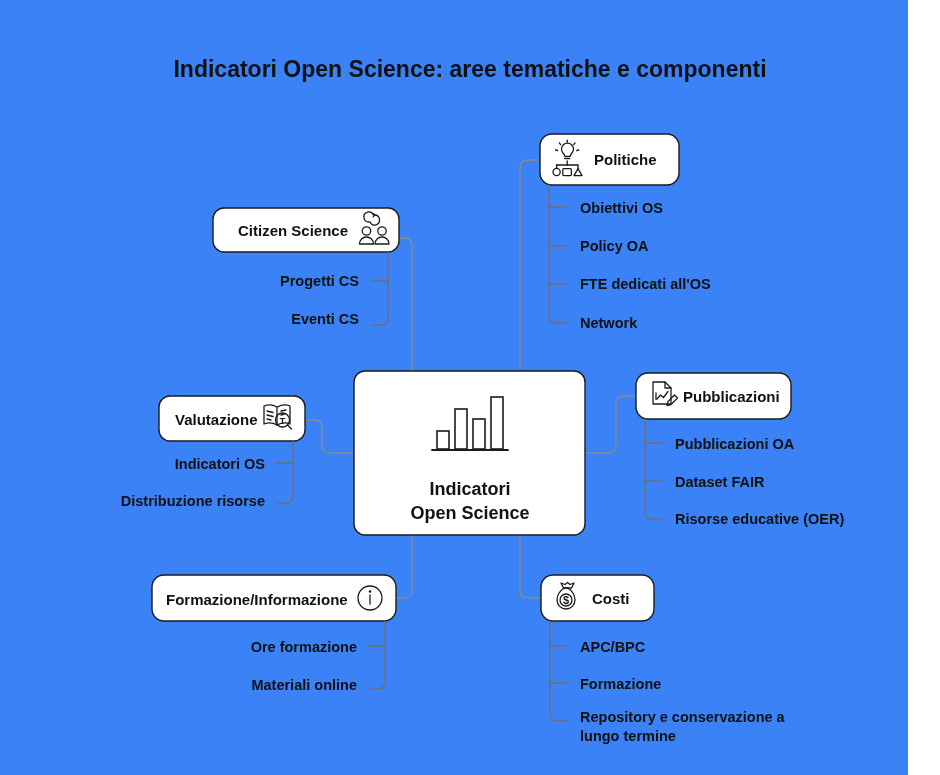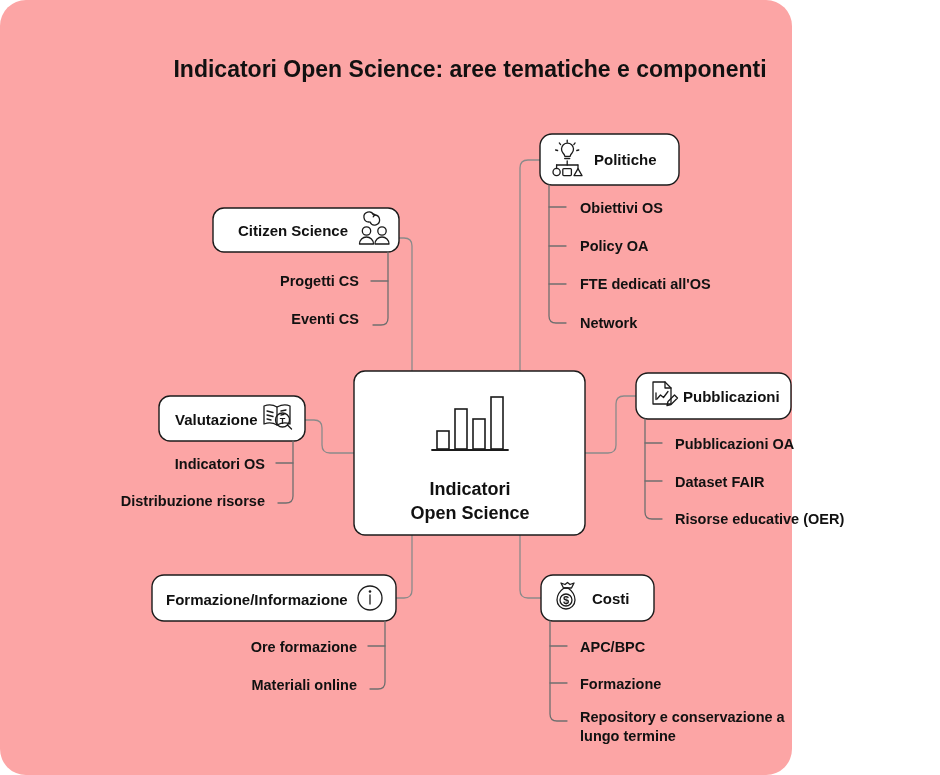--- a/index.html
+++ b/index.html
@@ -10,24 +10,23 @@
   }
   body {
     width: 940px;
     height: 775px;
     font-family: "Liberation Sans", sans-serif;
     color: #111111;
     overflow: hidden;
   }
   #canvas {
     position: relative;
-    width: 792px;
+    width: 908px;
     height: 775px;
-    background: #fca5a5;
-    border-radius: 26px;
+    background: #3b82f6;
   }
   #diagram-svg {
     position: absolute;
     left: 0;
     top: 0;
     width: 940px;
     height: 775px;
   }
   .title-text {
     font-size: 23px;

